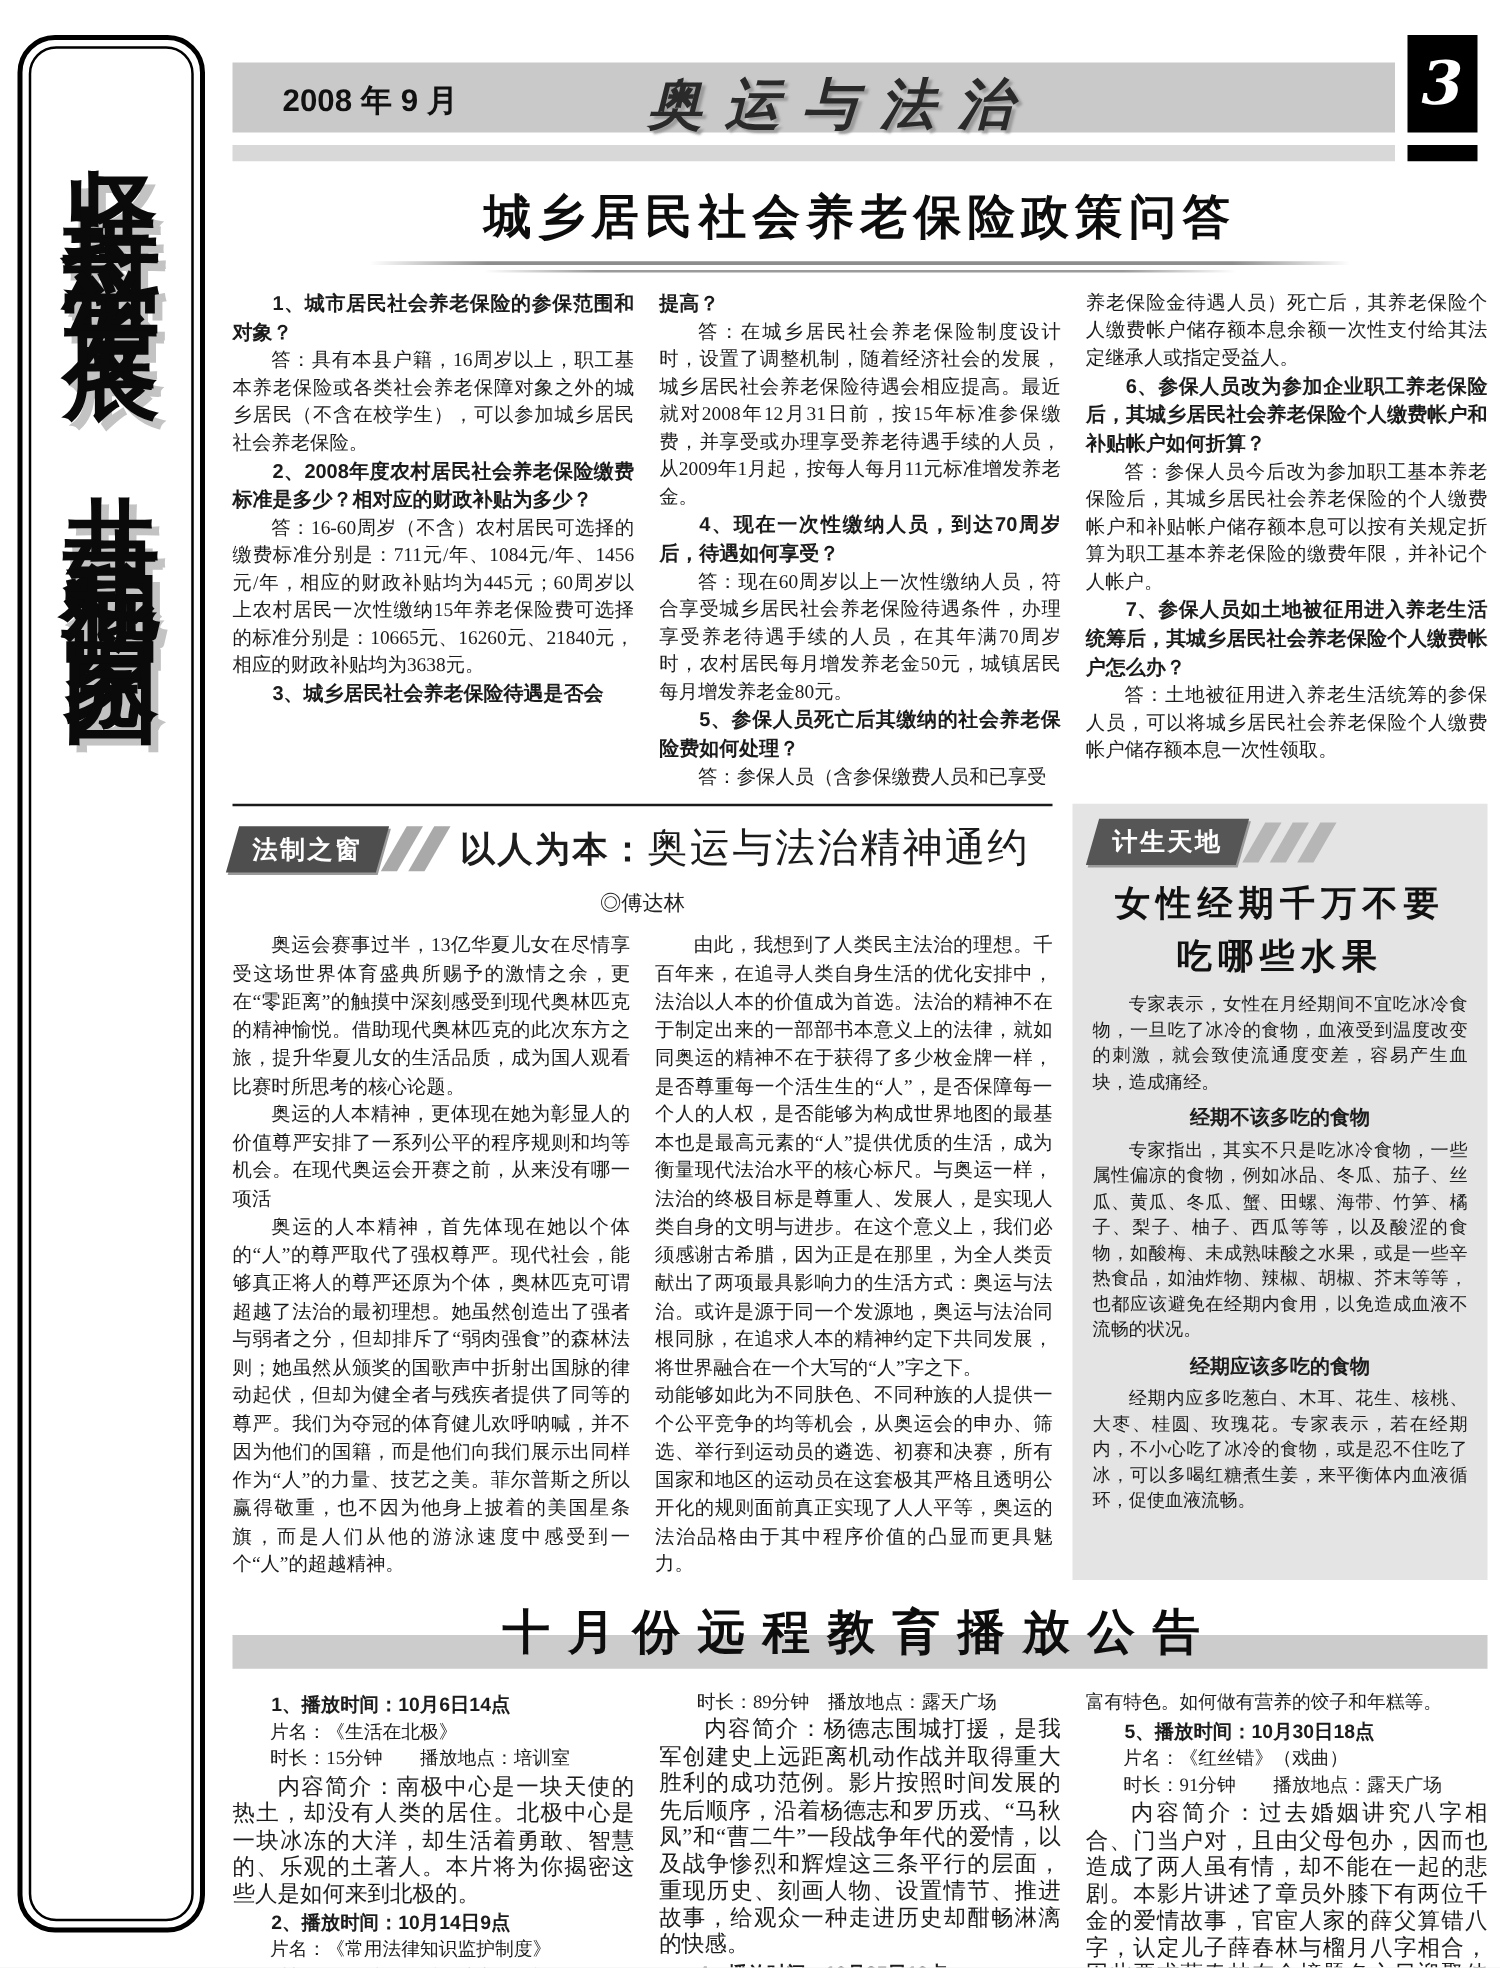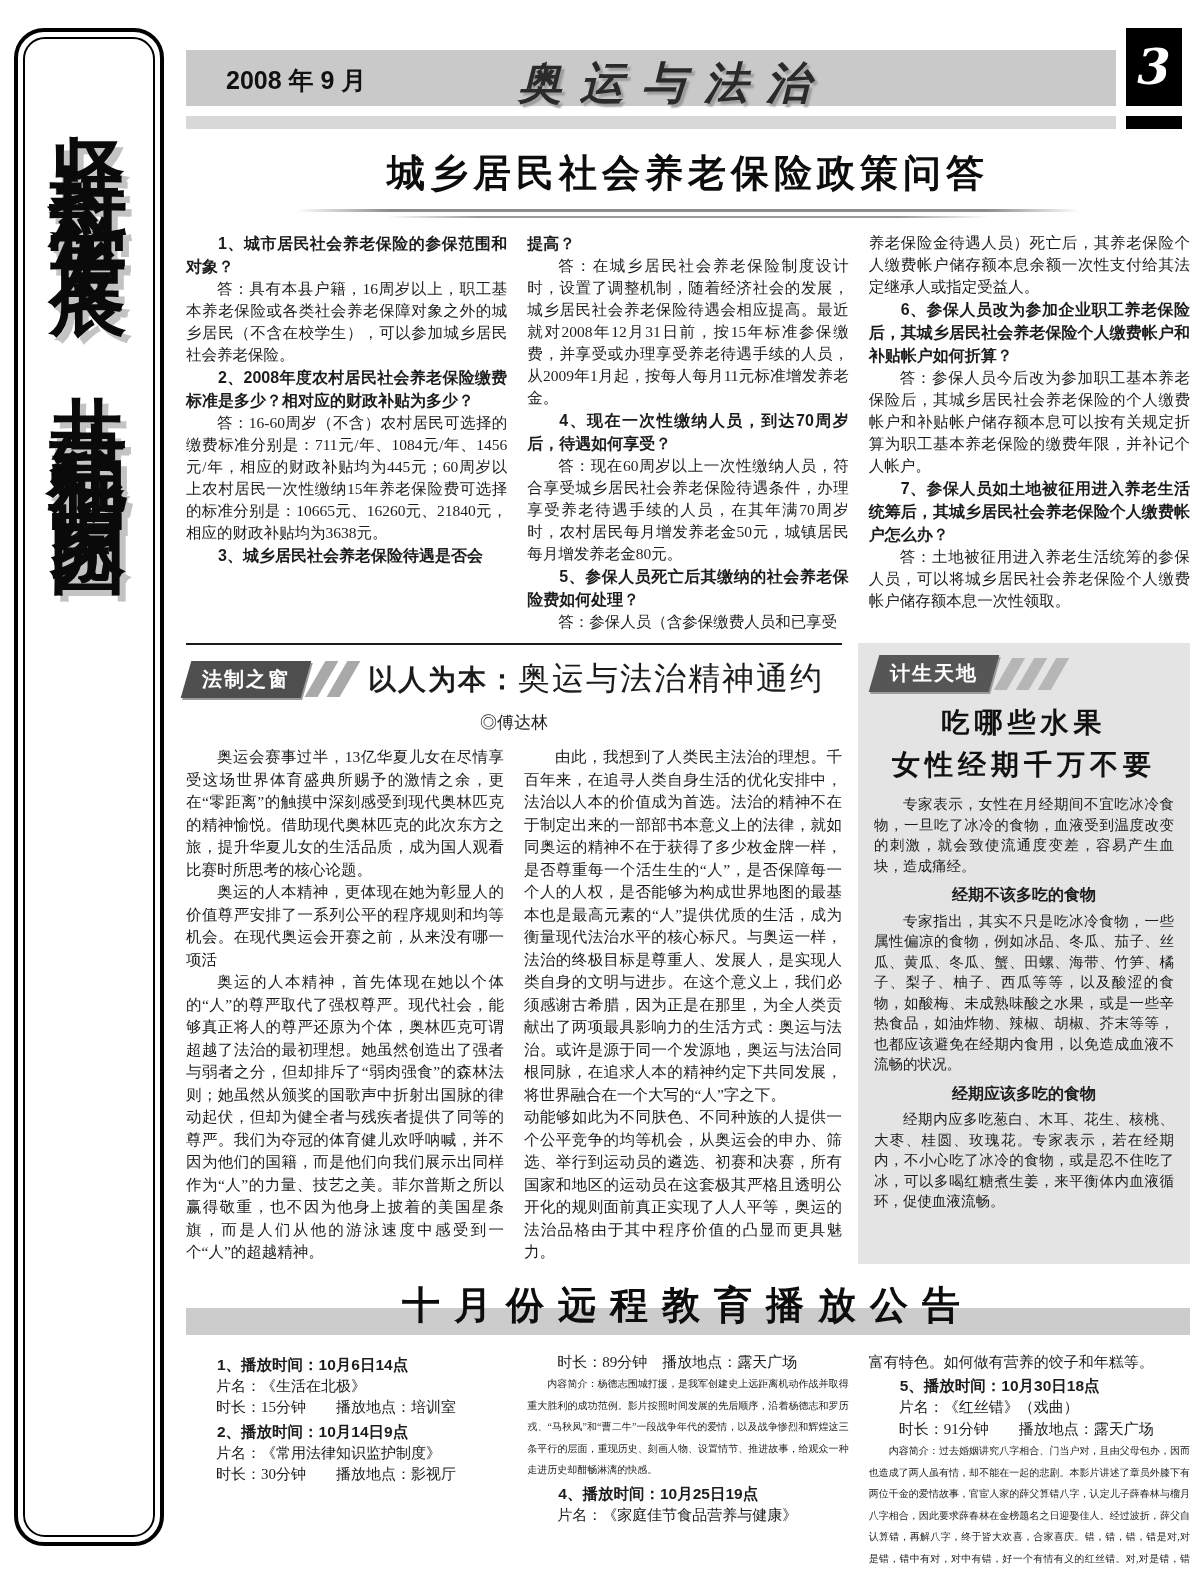--- a/index.html
+++ b/index.html
@@ -70,21 +70,21 @@
   .sub{text-align:center;font-family:"Liberation Sans",sans-serif;font-weight:bold;font-size:16px;
        margin:9px 0 5px;text-indent:0;}
   
   .bc-head{position:relative;margin:16px 0 8px;height:58px;}
   .bc-band{position:absolute;left:0;right:0;bottom:3px;height:27px;background:#ccc;}
   .bc-title{position:relative;text-align:center;font-family:"Liberation Sans",sans-serif;
             font-weight:bold;font-size:38px;letter-spacing:14px;color:#0d0d0d;}
   .itemb{font-family:"Liberation Sans",sans-serif;font-weight:bold;font-size:15.5px;line-height:22px;
          text-indent:2em;margin-top:2px;}
   .item{font-size:15px;line-height:21.5px;text-indent:2em;}
-  .bpara{font-size:10px;line-height:21.5px;text-indent:2em;}
+  .bpara{font-size:18px;line-height:21.5px;text-indent:2em;}
   .bcont{font-size:15px;line-height:21.5px;}
 </style>
 </head>
 <body>
 
 <div class="page">
 
   <aside class="sidebar">
     <div class="sidebar-inner">
       <div class="slogan">坚持科学发展，共建和谐家园</div>
@@ -159,22 +159,22 @@
       </section>
 
       <aside class="jbox">
         <div class="law-head">
           <span class="plabel"><span>计生天地</span></span>
           <span class="slash"></span>
           <span class="slash"></span>
           <span class="slash"></span>
         </div>
         <div class="jtitle">
+          <div>女性经期千万不要</div>
           <div>吃哪些水果</div>
-          <div>女性经期千万不要</div>
         </div>
         <div>
             <p class="para jtext body">专家表示，女性在月经期间不宜吃冰冷食物，一旦吃了冰冷的食物，血液受到温度改变的刺激，就会致使流通度变差，容易产生血块，造成痛经。</p>
             <p class="para jtext sub">经期不该多吃的食物</p>
             <p class="para jtext body">专家指出，其实不只是吃冰冷食物，一些属性偏凉的食物，例如冰品、冬瓜、茄子、丝瓜、黄瓜、冬瓜、蟹、田螺、海带、竹笋、橘子、梨子、柚子、西瓜等等，以及酸涩的食物，如酸梅、未成熟味酸之水果，或是一些辛热食品，如油炸物、辣椒、胡椒、芥末等等，也都应该避免在经期内食用，以免造成血液不流畅的状况。</p>
             <p class="para jtext sub">经期应该多吃的食物</p>
             <p class="para jtext body">经期内应多吃葱白、木耳、花生、核桃、大枣、桂圆、玫瑰花。专家表示，若在经期内，不小心吃了冰冷的食物，或是忍不住吃了冰，可以多喝红糖煮生姜，来平衡体内血液循环，促使血液流畅。</p>
           </div>
       </aside>
 
@@ -183,20 +183,21 @@
     <section>
       <div class="bc-head">
         <div class="bc-band"></div>
         <div class="bc-title">十月份远程教育播放公告</div>
       </div>
       <div class="cols">
         <div class="col">
             <p class="para itemb">1、播放时间：10月6日14点</p>
             <p class="para item">片名：《生活在北极》</p>
             <p class="para item">时长：15分钟　　播放地点：培训室</p>
+            <p class="para bpara">内容简介：南极中心是一块天使的热土，却没有人类的居住。北极中心是一块冰冻的大洋，却生活着勇敢、智慧的、乐观的土著人。本片将为你揭密这些人是如何来到北极的。</p>
             <p class="para itemb">2、播放时间：10月14日9点</p>
             <p class="para item">片名：《常用法律知识监护制度》</p>
             <p class="para item">时长：30分钟　　播放地点：影视厅</p>
           </div>
         <div class="col">
             <p class="para item">时长：89分钟　播放地点：露天广场</p>
             <p class="para bpara">内容简介：杨德志围城打援，是我军创建史上远距离机动作战并取得重大胜利的成功范例。影片按照时间发展的先后顺序，沿着杨德志和罗历戎、“马秋凤”和“曹二牛”一段战争年代的爱情，以及战争惨烈和辉煌这三条平行的层面，重现历史、刻画人物、设置情节、推进故事，给观众一种走进历史却酣畅淋漓的快感。</p>
             <p class="para itemb">4、播放时间：10月25日19点</p>
             <p class="para item">片名：《家庭佳节食品营养与健康》</p>
           </div>

